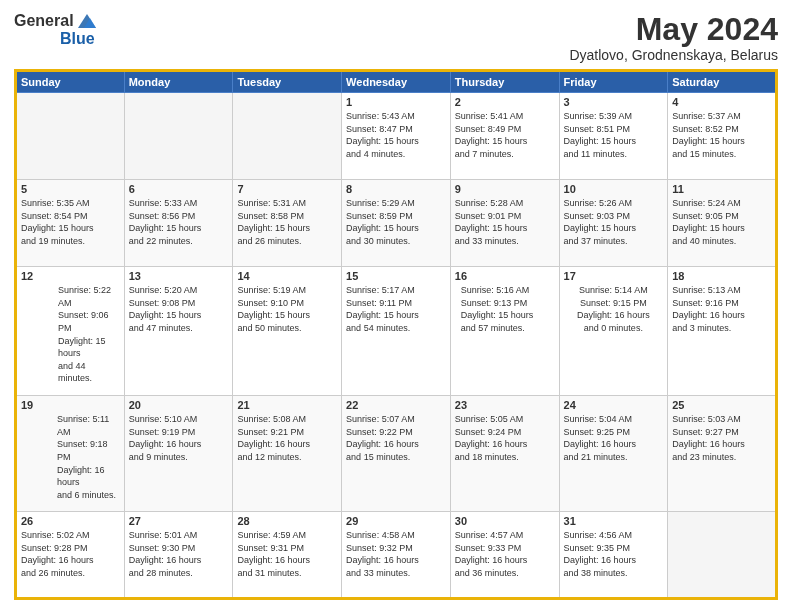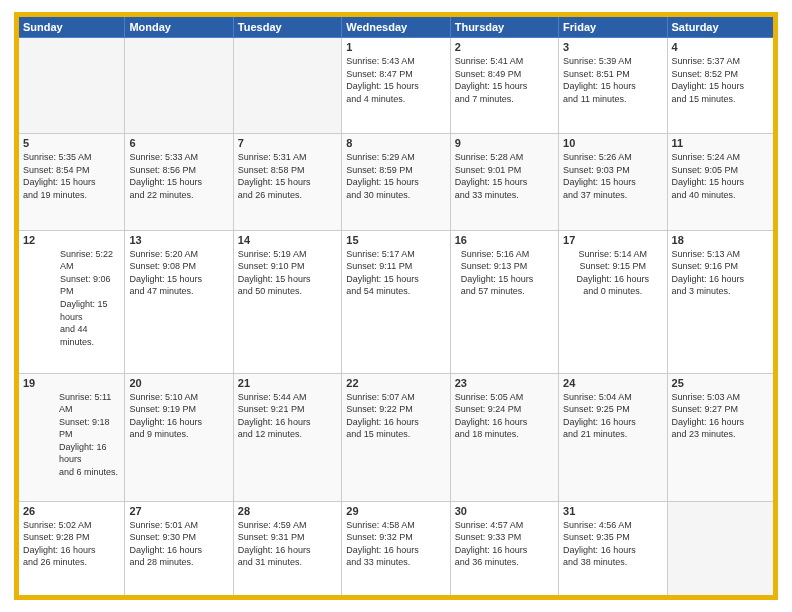--- a/index.html
+++ b/index.html
@@ -55,21 +55,21 @@
       font-weight: bold;
       color: #333;
       line-height: 1.1;
     }
     .location {
       font-size: 14px;
       color: #333;
     }
     .calendar {
       flex: 1;
-      border: 5px solid #eab308;
+      border: 3px solid #eab308;
       border-collapse: collapse;
       width: 100%;
       table-layout: fixed;
     }
     .calendar th {
       background-color: #2a5fa8;
       color: #fff;
       font-size: 11px;
       padding: 4px 4px;
       text-align: left;
@@ -100,20 +100,39 @@
     .day-info {
       font-size: 9px;
       line-height: 1.4;
       color: #333;
     }
   </style>
 </head>
 <body>
 
 <div class="page">
+  <div class="header">
+    <div class="logo">
+      <div class="logo-text">
+        <span class="logo-general">General</span>
+        <svg class="logo-icon" viewBox="0 0 22 18" xmlns="http://www.w3.org/2000/svg">
+          <polygon points="2,16 11,2 20,16" fill="#1a5fa8" opacity="0.85"></polygon>
+          <polygon points="8,16 14,6 20,16" fill="#2a7fd8" opacity="0.7"></polygon>
+        </svg>
+      </div>
+      <div style="display:flex;">
+        <span style="width:46px;"></span>
+        <span class="logo-blue">Blue</span>
+      </div>
+    </div>
+    <div class="title-block">
+      <div class="month-title">May 2024</div>
+      <div class="location">Dyatlovo, Grodnenskaya, Belarus</div>
+    </div>
+  </div>
 
   <table class="calendar">
     <thead>
       <tr>
 
       <th>Sunday</th>
           <th>Monday</th>
           <th>Tuesday</th>
           <th>Wednesday</th>
           <th>Thursday</th>
@@ -267,21 +286,21 @@
           </td>
           <td>
             <span class="day-num">20</span>
             <div class="day-info" style="white-space: pre-line;">Sunrise: 5:10 AM
 Sunset: 9:19 PM
 Daylight: 16 hours
 and 9 minutes.</div>
           </td>
           <td>
             <span class="day-num">21</span>
-            <div class="day-info" style="white-space: pre-line;">Sunrise: 5:44 AM
+            <div class="day-info" style="white-space: pre-line;">Sunrise: 5:08 AM
 Sunset: 9:21 PM
 Daylight: 16 hours
 and 12 minutes.</div>
           </td>
           <td>
             <span class="day-num">22</span>
             <div class="day-info" style="white-space: pre-line;">Sunrise: 5:07 AM
 Sunset: 9:22 PM
 Daylight: 16 hours
 and 15 minutes.</div>

